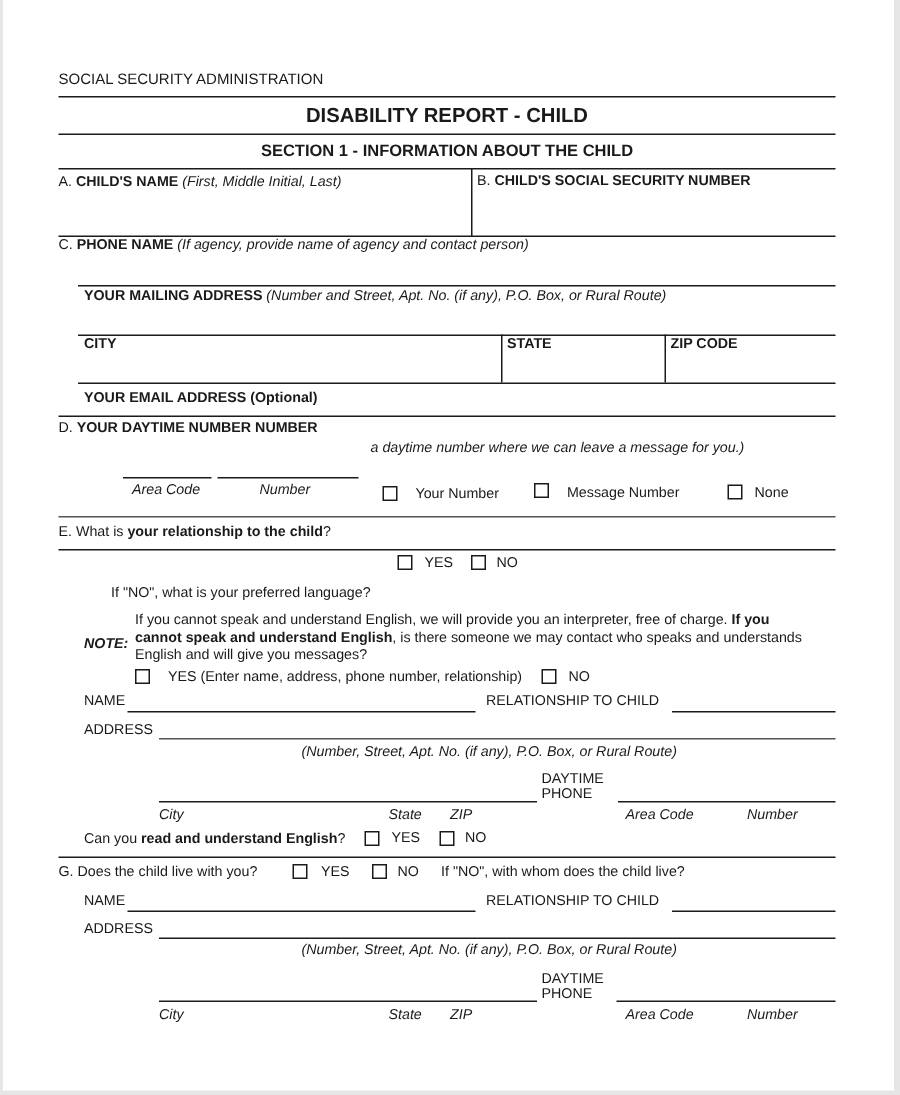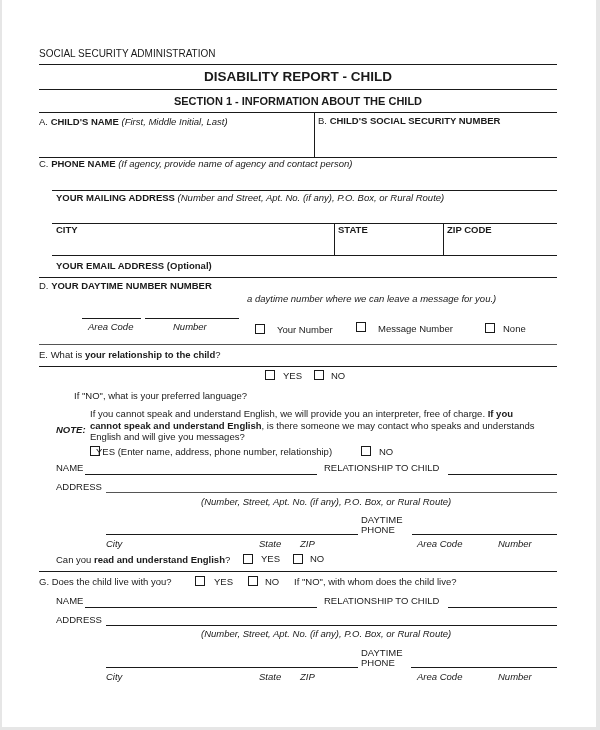--- a/index.html
+++ b/index.html
@@ -103,21 +103,21 @@
 
   <span class="abs t b" style="left:54px;top:424px;font-style:italic;">NOTE:</span>
   <span class="abs t" style="left:88px;top:420px;">
     <span class="b">cannot speak and understand English</span><span>, is there someone we may contact who speaks and understands</span>
   </span>
   <span class="abs t" style="left:88px;top:408px;">
     <span>If you cannot speak and understand English, we will provide you an interpreter, free of charge. </span><span class="b">If you</span>
   </span>
   <span class="abs t" style="left:88px;top:431px;text-align:right;">English and will give you messages?</span>
   <div class="cb" style="left:88px;top:446px;"></div>
-  <span class="abs t" style="left:94px;top:446px;">YES (Enter name, address, phone number, relationship)</span>
+  <span class="abs t" style="left:110px;top:446px;">YES (Enter name, address, phone number, relationship)</span>
   <div class="cb" style="left:359px;top:446px;"></div>
   <span class="abs t" style="left:377px;top:446px;">NO</span>
 
   <span class="abs t" style="left:54px;top:462px;">NAME</span>
   <div class="hl thin" style="left:83px;top:474px;width:232px;"></div>
   <span class="abs t" style="left:322px;top:462px;">RELATIONSHIP TO CHILD</span>
   <div class="hl thin" style="left:446px;top:474px;width:109px;"></div>
   <span class="abs t" style="left:54px;top:481px;">ADDRESS</span>
   <div class="hl" style="left:104px;top:492px;width:451px;border-top-color:#555;"></div>
   <span class="abs t i" style="left:199px;top:496px;">(Number, Street, Apt. No. (if any), P.O. Box, or Rural Route)</span>

